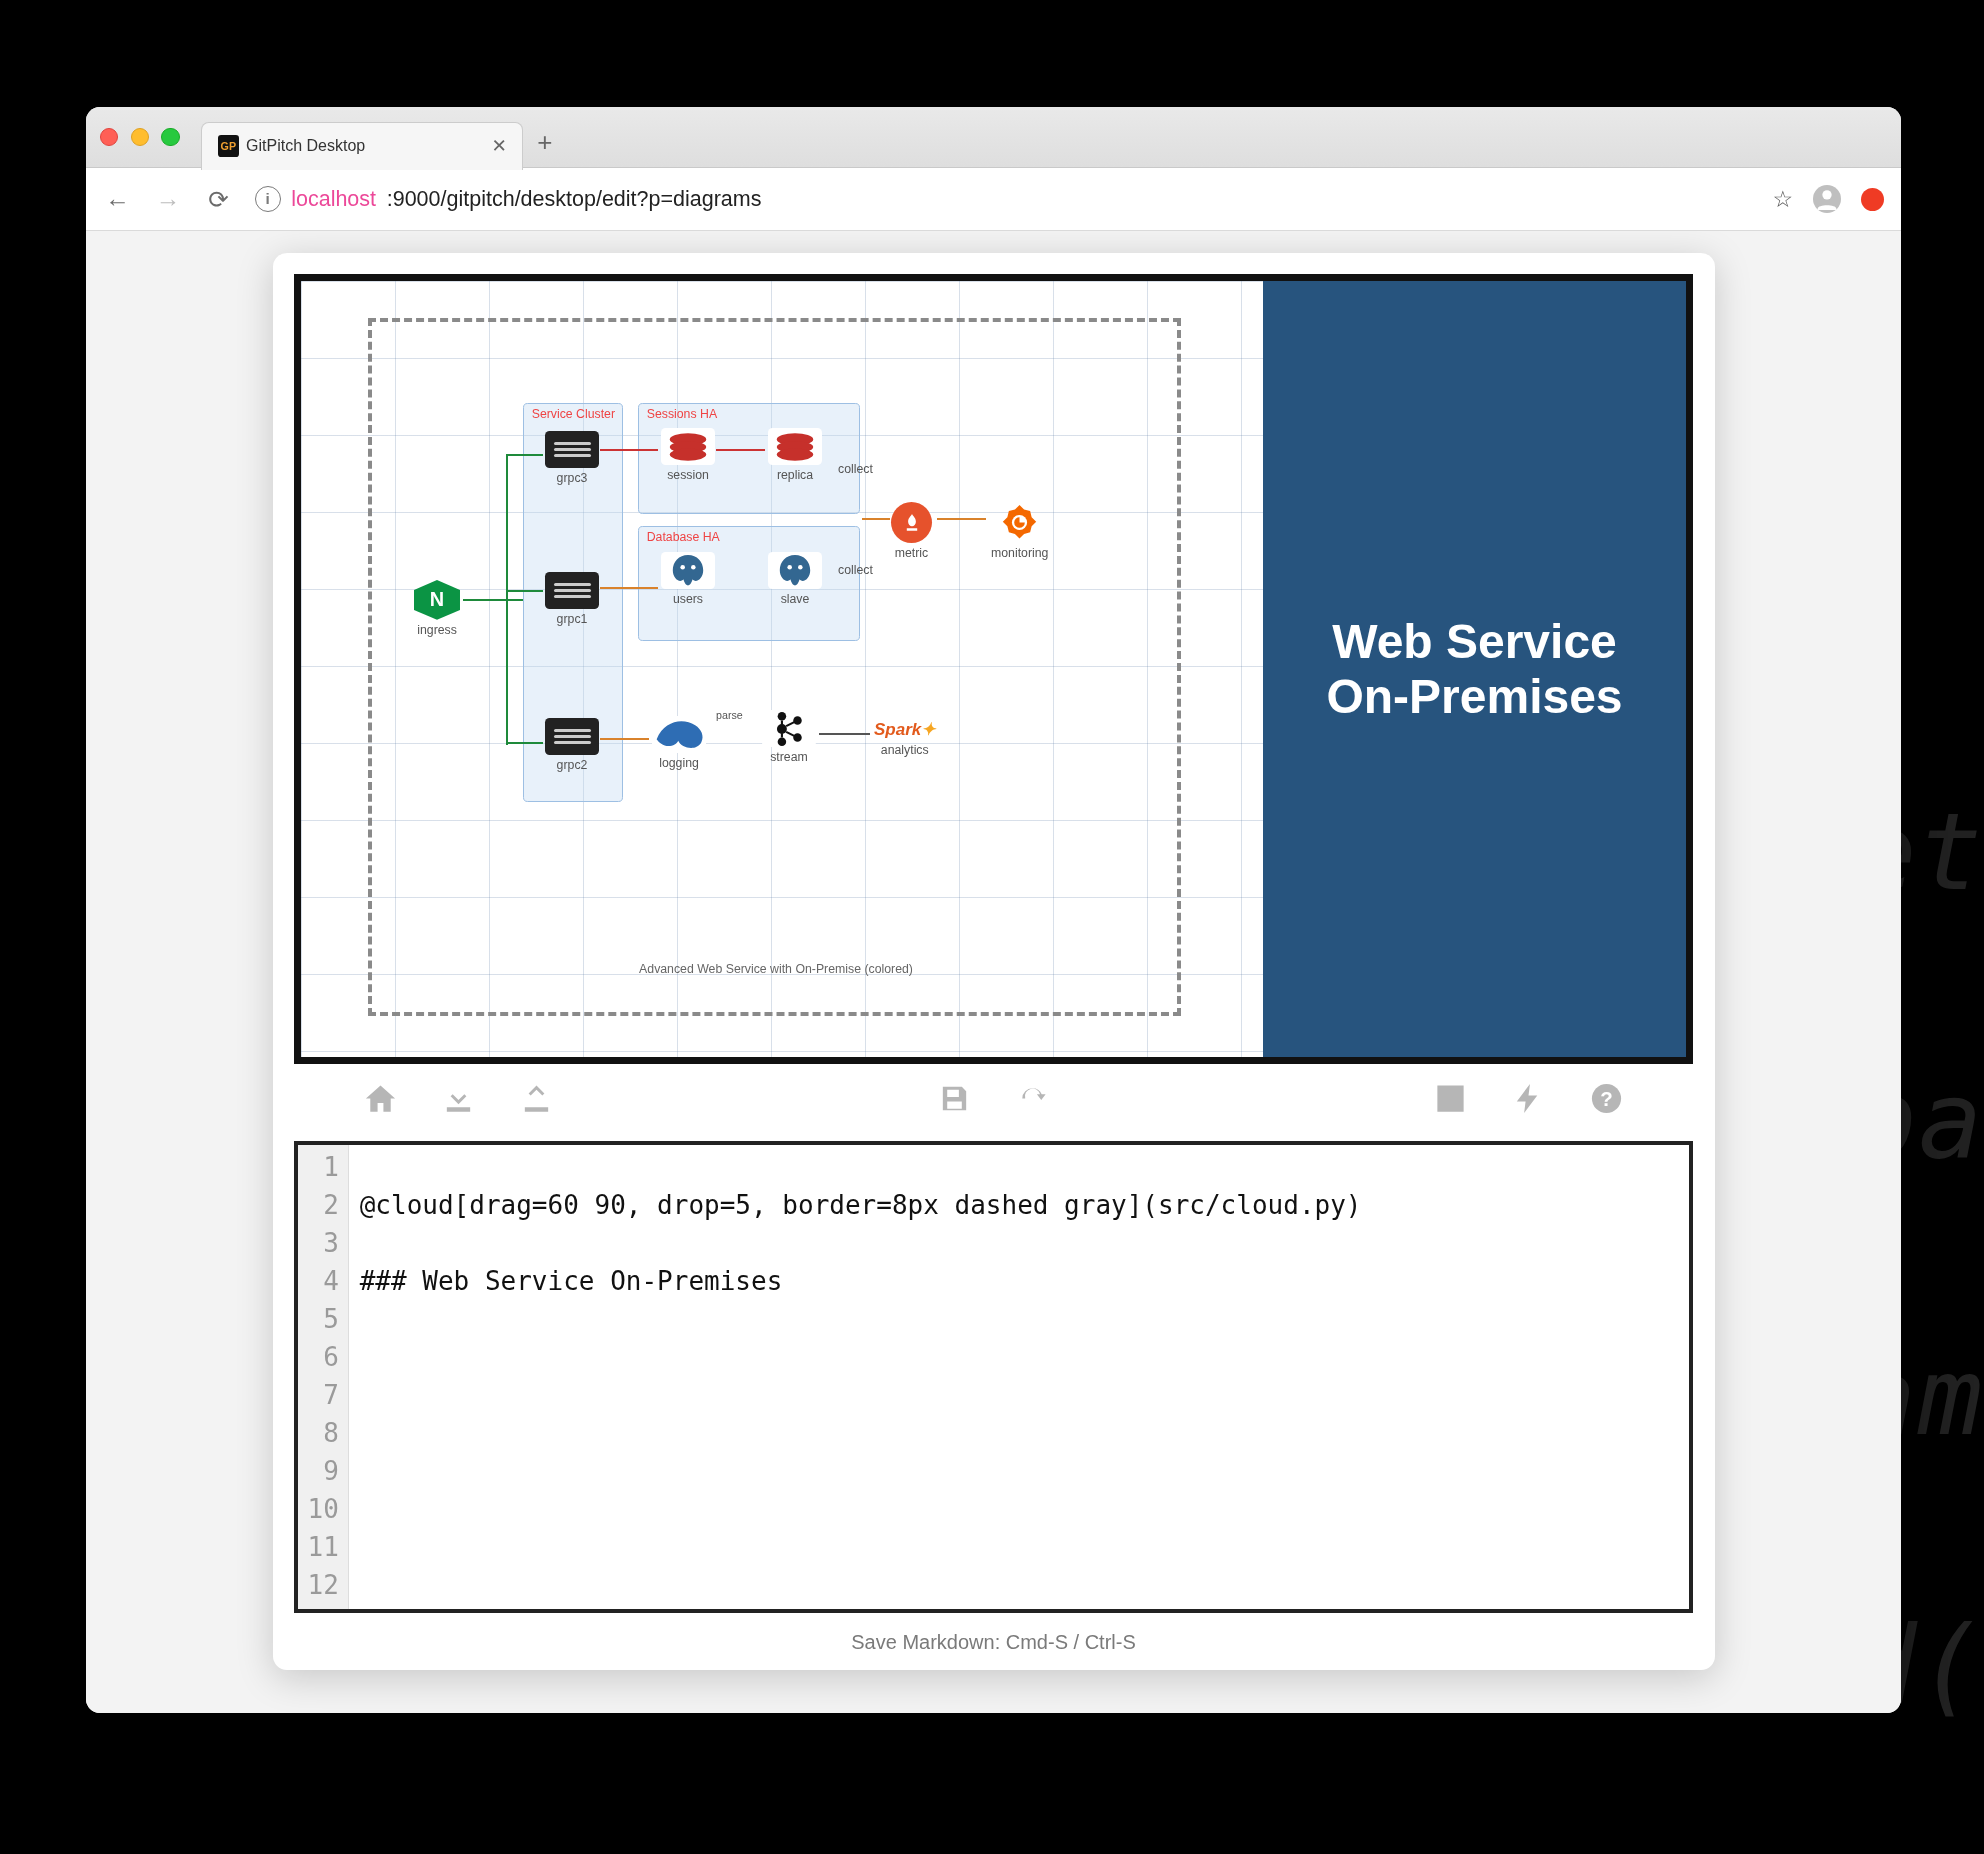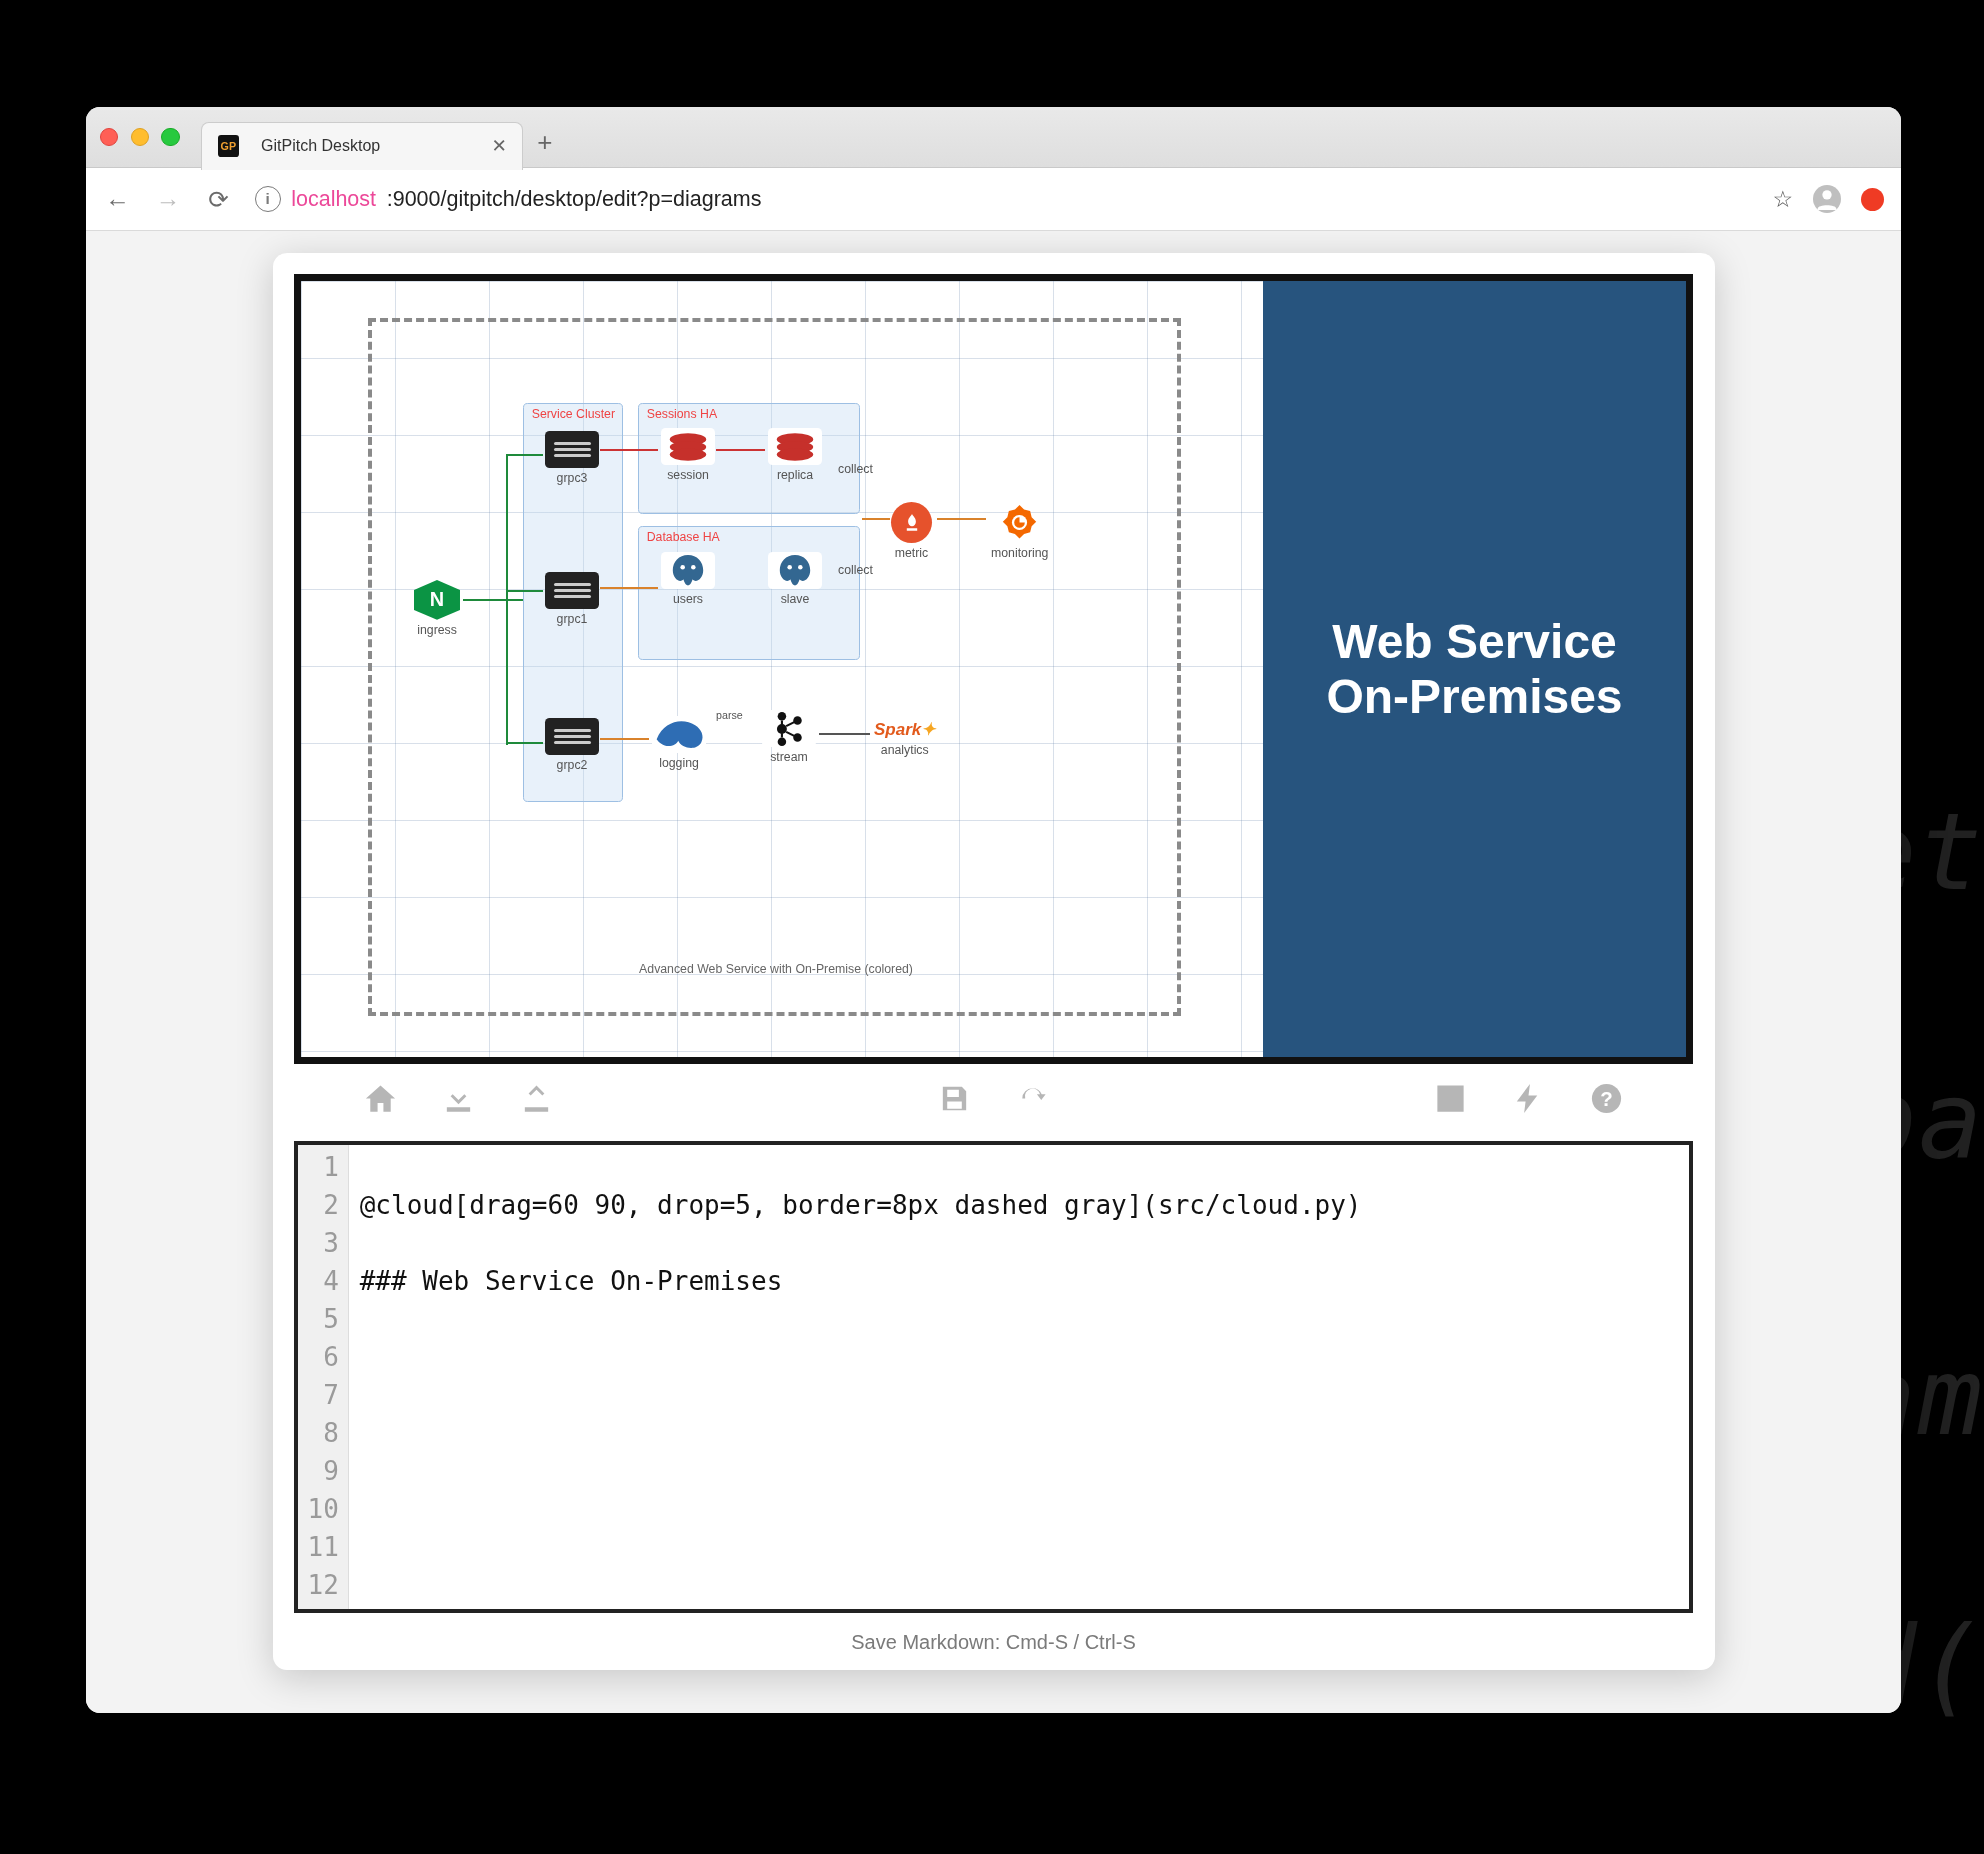--- a/index.html
+++ b/index.html
@@ -37,21 +37,21 @@
     display: flex; align-items: center;
     padding: 0 14px;
     position: relative;
   }
   .traffic { display:flex; gap:12.3px; margin-right:21.5px;}
   .traffic .dot { width:18.4px; height:18.4px; border-radius:50%; }
   .dot.red{background:#ff5f56;border:0.8px solid #e0443e;}
   .dot.yellow{background:#ffbd2e;border:0.8px solid #dea123;}
   .dot.green{background:#27c93f;border:0.8px solid #1aab29;}
   .tab {
-    display:flex; align-items:center; gap:22px;
+    display:flex; align-items:center; gap:7px;
     background:#f6f6f6; height:48px;
     border-radius:7.7px 7.7px 0 0;
     padding:0 15.3px; margin-top:17px;
     border:0.8px solid #ccc; border-bottom:none;
     min-width:322px;
   }
   .favicon{width:21.5px;height:21.5px;background:#111;color:#f0a030;display:flex;align-items:center;justify-content:center;font-size:10.7px;font-weight:700;border-radius:3.1px;}
   .tab-title{font-size:16px;color:#333;}
   .tab-close{color:#666;font-size:18.4px;margin-left:auto;}
   .newtab{width:31px;height:31px;display:flex;align-items:center;justify-content:center;color:#666;font-size:26px;margin-left:6.1px;margin-top:10.7px;}
@@ -236,21 +236,21 @@
           <div class="diagram">
 
             <div class="cluster" style="left:115px;top:15.3px;width:100px;height:399px">
               <div class="cl-title">Service Cluster</div>
             </div>
 
             <div class="cluster" style="left:230px;top:15.3px;width:222px;height:111px">
               <div class="cl-title">Sessions HA</div>
             </div>
 
-            <div class="cluster" style="left:230px;top:138px;width:222px;height:134px">
+            <div class="cluster" style="left:230px;top:138px;width:222px;height:115px">
               <div class="cl-title">Database HA</div>
             </div>
 
             <div class="node" style="left:6.1px;top:192px">
               <div class="hex">
                 <svg viewBox="0 0 60 52" style="font-size:16px">
                     <polygon points="30,0 60,13 60,39 30,52 0,39 0,13" fill="#0b9444"></polygon>
                     <text x="30" y="34" text-anchor="middle" fill="#fff" font-size="26" font-weight="700">N</text>
                   </svg>
               </div>

